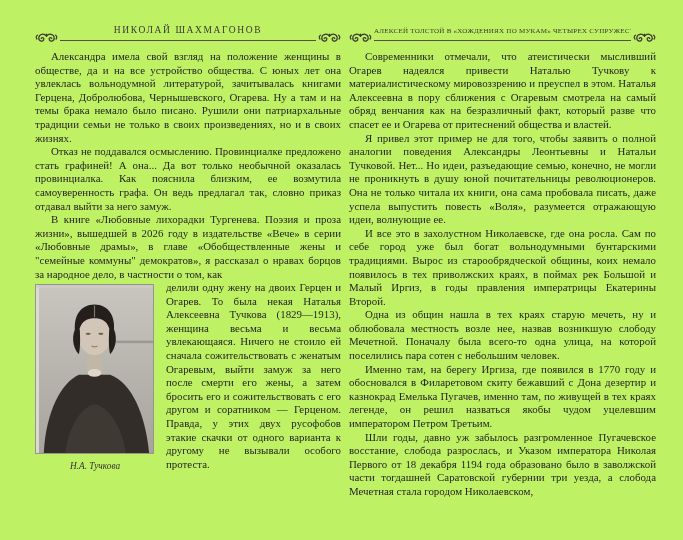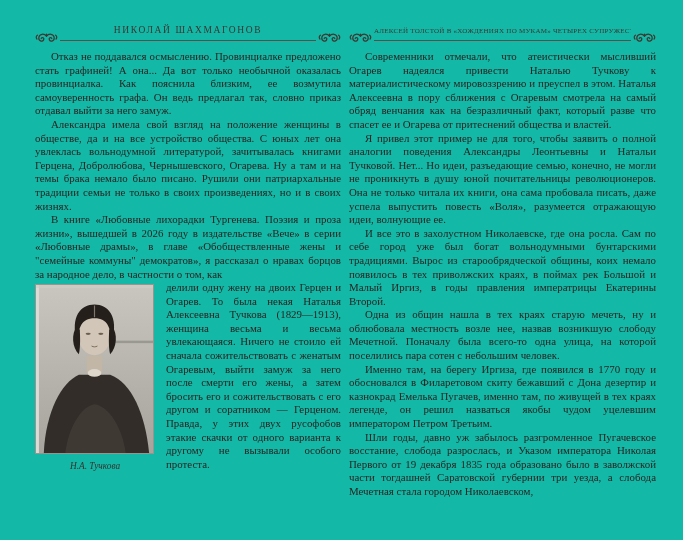--- a/index.html
+++ b/index.html
@@ -4,21 +4,21 @@
 <style>
   html, body { margin: 0; padding: 0; }
   body {
     background: #ffffff;
     font-family: "Liberation Serif", "DejaVu Serif", serif;
   }
   .spread {
     position: relative;
     width: 683px;
     height: 540px;
-    background: #14b8a6;
+    background: #bef264;
     overflow: hidden;
     color: #262523;
   }
   .page {
     position: absolute;
     top: 24px;
     height: 492px;
   }
   .page.left  { left: 35px;  width: 306px; }
   .page.right { left: 349px; width: 307px; }
@@ -122,22 +122,22 @@
             <path d="M24,8 C29,2 39,3 40,11 C41,18 33,21 30,16 C28,12 33,9 35,13"></path>
             <path d="M5,6 C2,8 2,12 4,14"></path>
             <path d="M43,6 C46,8 46,12 44,14"></path>
             <path d="M24,8 L24,4"></path>
           </g>
         </svg>
       </span>
     </div>
 
     <div class="body-text">
+      <p>Александра имела свой взгляд на положение женщины в обществе, да и на все устройство общества. С юных лет она увлеклась вольнодумной литературой, зачитывалась книгами Герцена, Добролюбова, Чернышевского, Огарева. Ну а там и на темы брака немало было писано. Рушили они патриархальные традиции семьи не только в своих произведениях, но и в своих жизнях.</p>
       <p>Отказ не поддавался осмыслению. Провинциалке предложено стать графиней! А она... Да вот только необычной оказалась провинциалка. Как пояснила близким, ее возмутила самоуверенность графа. Он ведь предлагал так, словно приказ отдавал выйти за него замуж.</p>
-      <p>Александра имела свой взгляд на положение женщины в обществе, да и на все устройство общества. С юных лет она увлеклась вольнодумной литературой, зачитывалась книгами Герцена, Добролюбова, Чернышевского, Огарева. Ну а там и на темы брака немало было писано. Рушили они патриархальные традиции семьи не только в своих произведениях, но и в своих жизнях.</p>
       <p>В книге «Любовные лихорадки Тургенева. Поэзия и проза жизни», вышедшей в 2026 году в издательстве «Вече» в серии «Любовные драмы», в главе «Обобществленные жены и "семейные коммуны" демократов», я рассказал о нравах борцов за народное дело, в частности о том, как</p>
 
       <div class="photo-block">
         <figure class="photo">
           <div class="photo-frame">
             <svg viewBox="0 0 120 172" preserveAspectRatio="none">
               <defs>
                 <linearGradient id="phbg" x1="0" y1="0" x2="0" y2="1">
                   <stop offset="0" stop-color="#c8c6bf"></stop>
                   <stop offset="0.55" stop-color="#b5b3ab"></stop>
@@ -198,18 +198,18 @@
         </svg>
       </span>
     </div>
 
     <div class="body-text">
       <p>Современники отмечали, что атеистически мысливший Огарев надеялся привести Наталью Тучкову к материалистическому мировоззрению и преуспел в этом. Наталья Алексеевна в пору сближения с Огаревым смотрела на самый обряд венчания как на безразличный факт, который разве что спасет ее и Огарева от притеснений общества и властей.</p>
       <p>Я привел этот пример не для того, чтобы заявить о полной аналогии поведения Александры Леонтьевны и Натальи Тучковой. Нет... Но идеи, разъедающие семью, конечно, не могли не проникнуть в душу юной почитательницы революционеров. Она не только читала их книги, она сама пробовала писать, даже успела выпустить повесть «Воля», разумеется отражающую идеи, волнующие ее.</p>
       <p>И все это в захолустном Николаевске, где она росла. Сам по себе город уже был богат вольнодумными бунтарскими традициями. Вырос из старообрядческой общины, коих немало появилось в тех приволжских краях, в поймах рек Большой и Малый Иргиз, в годы правления императрицы Екатерины Второй.</p>
       <p>Одна из общин нашла в тех краях старую мечеть, ну и облюбовала местность возле нее, назвав возникшую слободу Мечетной. Поначалу была всего-то одна улица, на которой поселились пара сотен с небольшим человек.</p>
       <p>Именно там, на берегу Иргиза, где появился в 1770 году и обосновался в Филаретовом скиту бежавший с Дона дезертир и казнокрад Емелька Пугачев, именно там, по живущей в тех краях легенде, он решил назваться якобы чудом уцелевшим императором Петром Третьим.</p>
-      <p>Шли годы, давно уж забылось разгромленное Пугачевское восстание, слобода разрослась, и Указом императора Николая Первого от 19 декабря 1835 года образовано было в заволжской части тогдашней Саратовской губернии три уезда, а слобода Мечетная стала городом Николаевском,</p>
+      <p>Шли годы, давно уж забылось разгромленное Пугачевское восстание, слобода разрослась, и Указом императора Николая Первого от 18 декабря 1194 года образовано было в заволжской части тогдашней Саратовской губернии три уезда, а слобода Мечетная стала городом Николаевском,</p>
     </div>
 
   </div>
 
 </div>
 
 </body></html>

